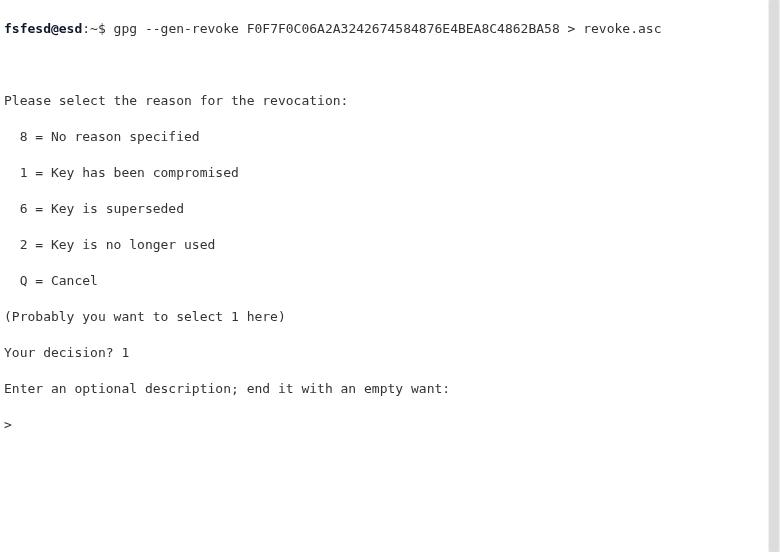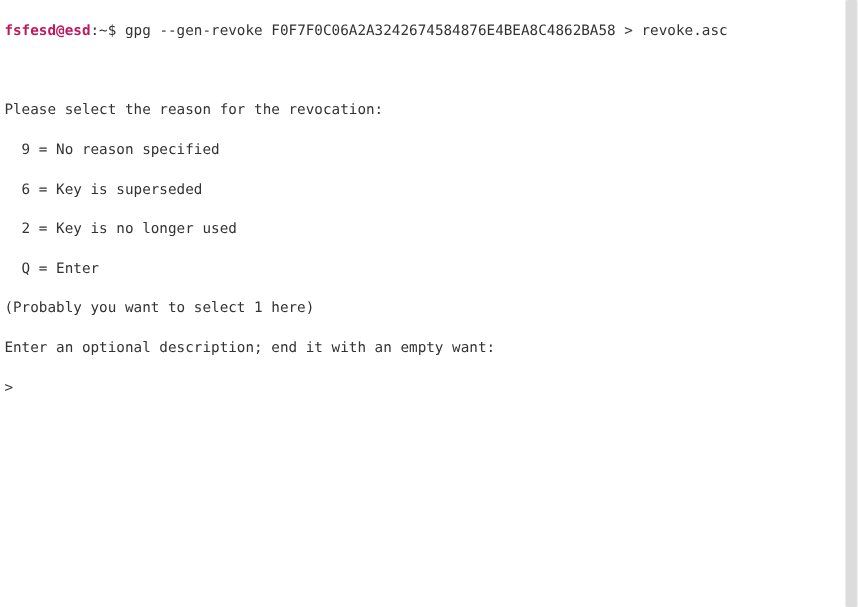--- a/index.html
+++ b/index.html
@@ -17,21 +17,21 @@
       color: #333333;
       overflow: hidden;
       position: relative;
     }
     .terminal {
       padding: 2px 4px;
       white-space: pre;
     }
     .prompt-user {
       font-weight: bold;
-      color: #be185d;
+      color: #0f172a;
     }
     .scrollbar {
       position: absolute;
       right: 0;
       top: 0;
       width: 12px;
       height: 100%;
       background: #f0f0f0;
     }
     .scrollbar-thumb {
@@ -45,25 +45,27 @@
     }
   </style>
 </head>
 <body>
 
 <div class="terminal">
 <div><span class="prompt-user">fsfesd@esd</span><span>:~$ </span><span>gpg --gen-revoke F0F7F0C06A2A3242674584876E4BEA8C4862BA58 &gt; revoke.asc</span></div>
 <div></div>
 <div></div>
 <div>Please select the reason for the revocation:</div>
-<div>  9 = No reason specified</div>
+<div>  8 = No reason specified</div>
+<div>  1 = Key has been compromised</div>
 <div>  6 = Key is superseded</div>
 <div>  2 = Key is no longer used</div>
-<div>  Q = Enter</div>
+<div>  Q = Cancel</div>
 <div>(Probably you want to select 1 here)</div>
+<div>Your decision? 1</div>
 <div>Enter an optional description; end it with an empty want:</div>
 <div>&gt;</div>
 
 
 
 
 <div></div>
 
 
 

